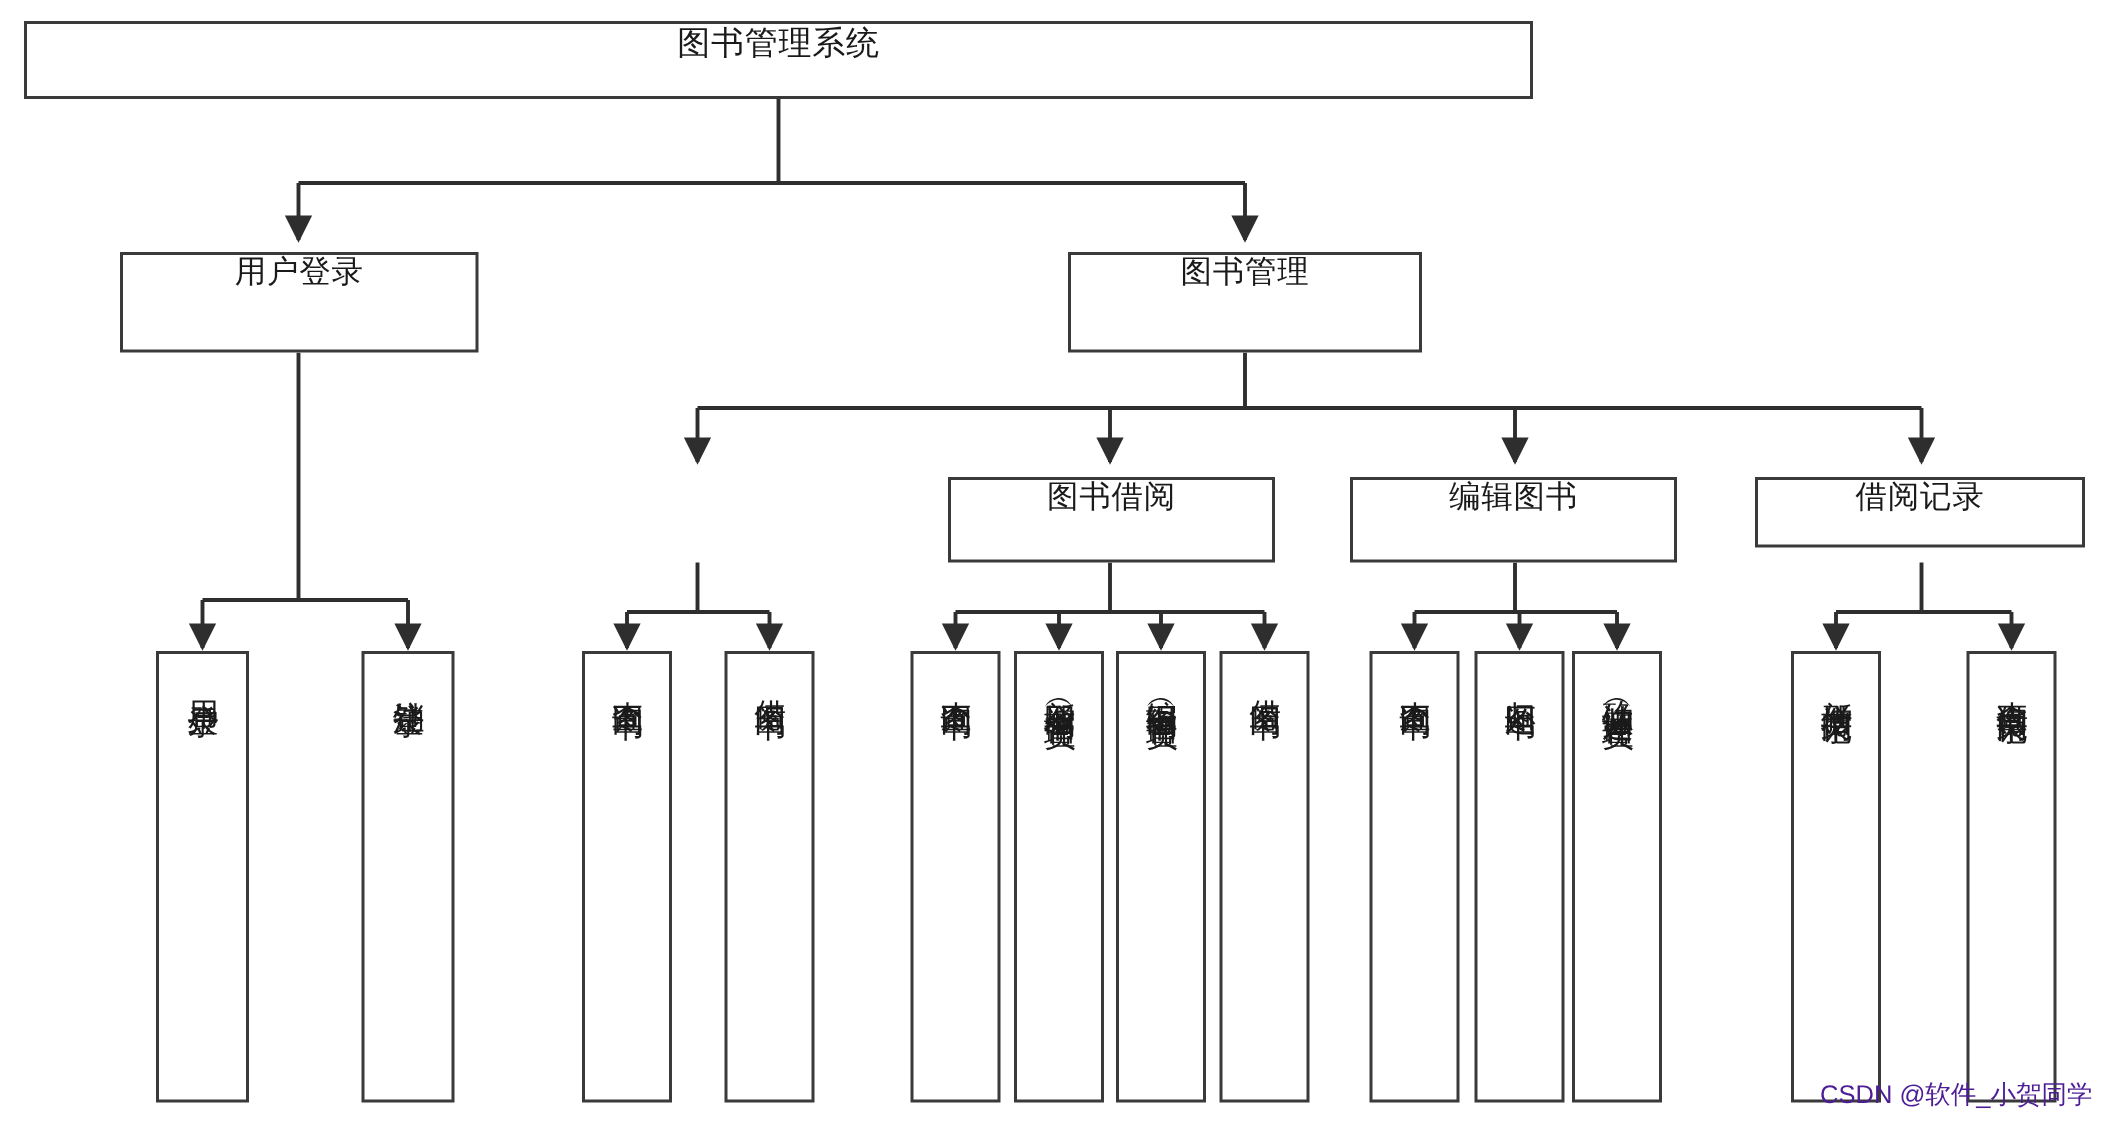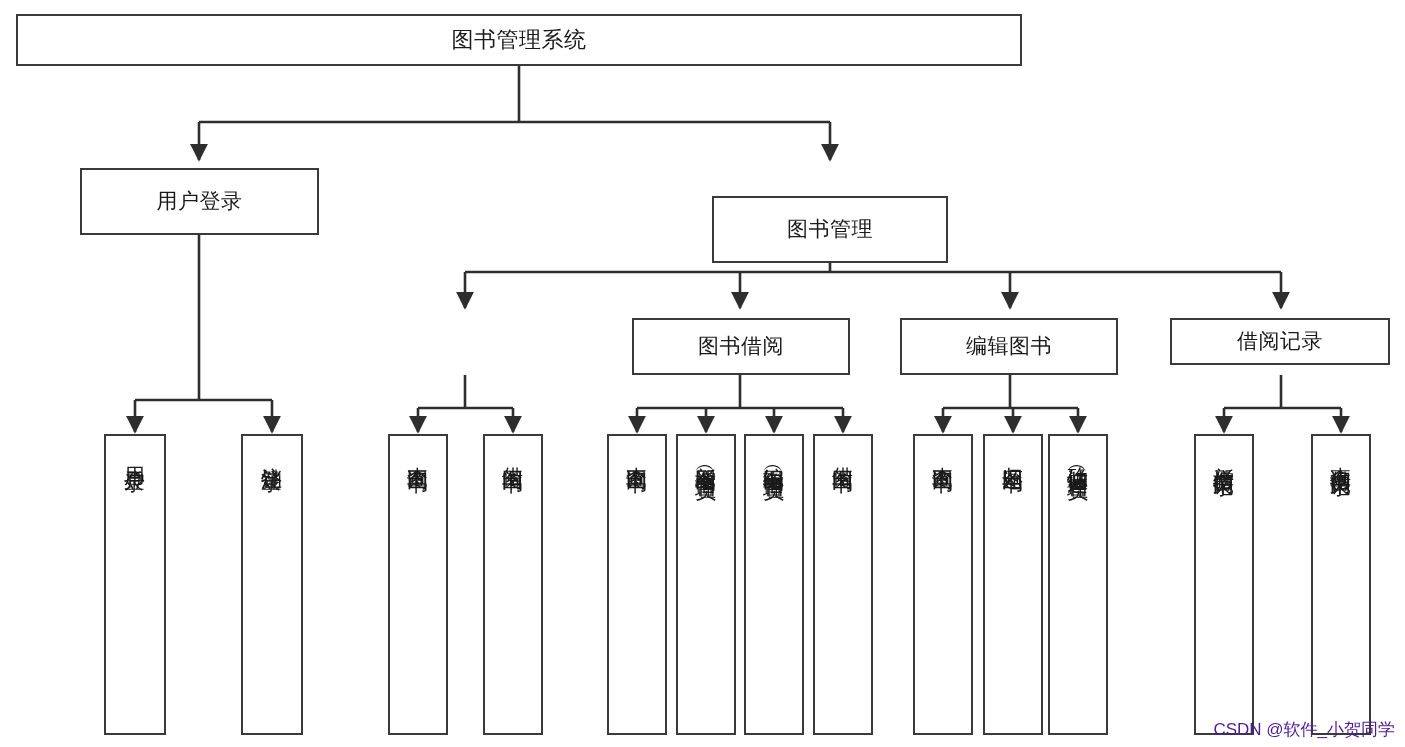--- a/index.html
+++ b/index.html
@@ -24,21 +24,20 @@
     width: 1405px;
     height: 747px;
     pointer-events: none;
   }
   .node {
     position: absolute;
     box-sizing: border-box;
     border: 2px solid #3a3a3a;
     background: #ffffff;
     display: flex;
-    align-items: center;
     justify-content: center;
     color: #1a1a1a;
     z-index: 2;
   }
   .node .label {
     display: block;
     text-align: center;
     line-height: 1.15;
     white-space: nowrap;
   }
@@ -130,21 +129,21 @@
     </g>
   </svg>
 
   <div class="node h root" style="left:16px; top:14px; width:1006px; height:52px;">
     <span class="label">图书管理系统</span>
   </div>
 
   <div class="node h" style="left:80px; top:168px; width:239px; height:67px;">
     <span class="label">用户登录</span>
   </div>
-  <div class="node h" style="left:712px; top:168px; width:236px; height:67px;margin-top:28px;">
+  <div class="node h" style="left:712px; top:168px; width:236px; height:67px;">
     <span class="label">图书管理</span>
   </div>
 
   <div class="node h" style="left:632px; top:318px; width:218px; height:57px;">
     <span class="label">图书借阅</span>
   </div>
   <div class="node h" style="left:900px; top:318px; width:218px; height:57px;">
     <span class="label">编辑图书</span>
   </div>
   <div class="node h" style="left:1170px; top:318px; width:220px; height:47px;">

